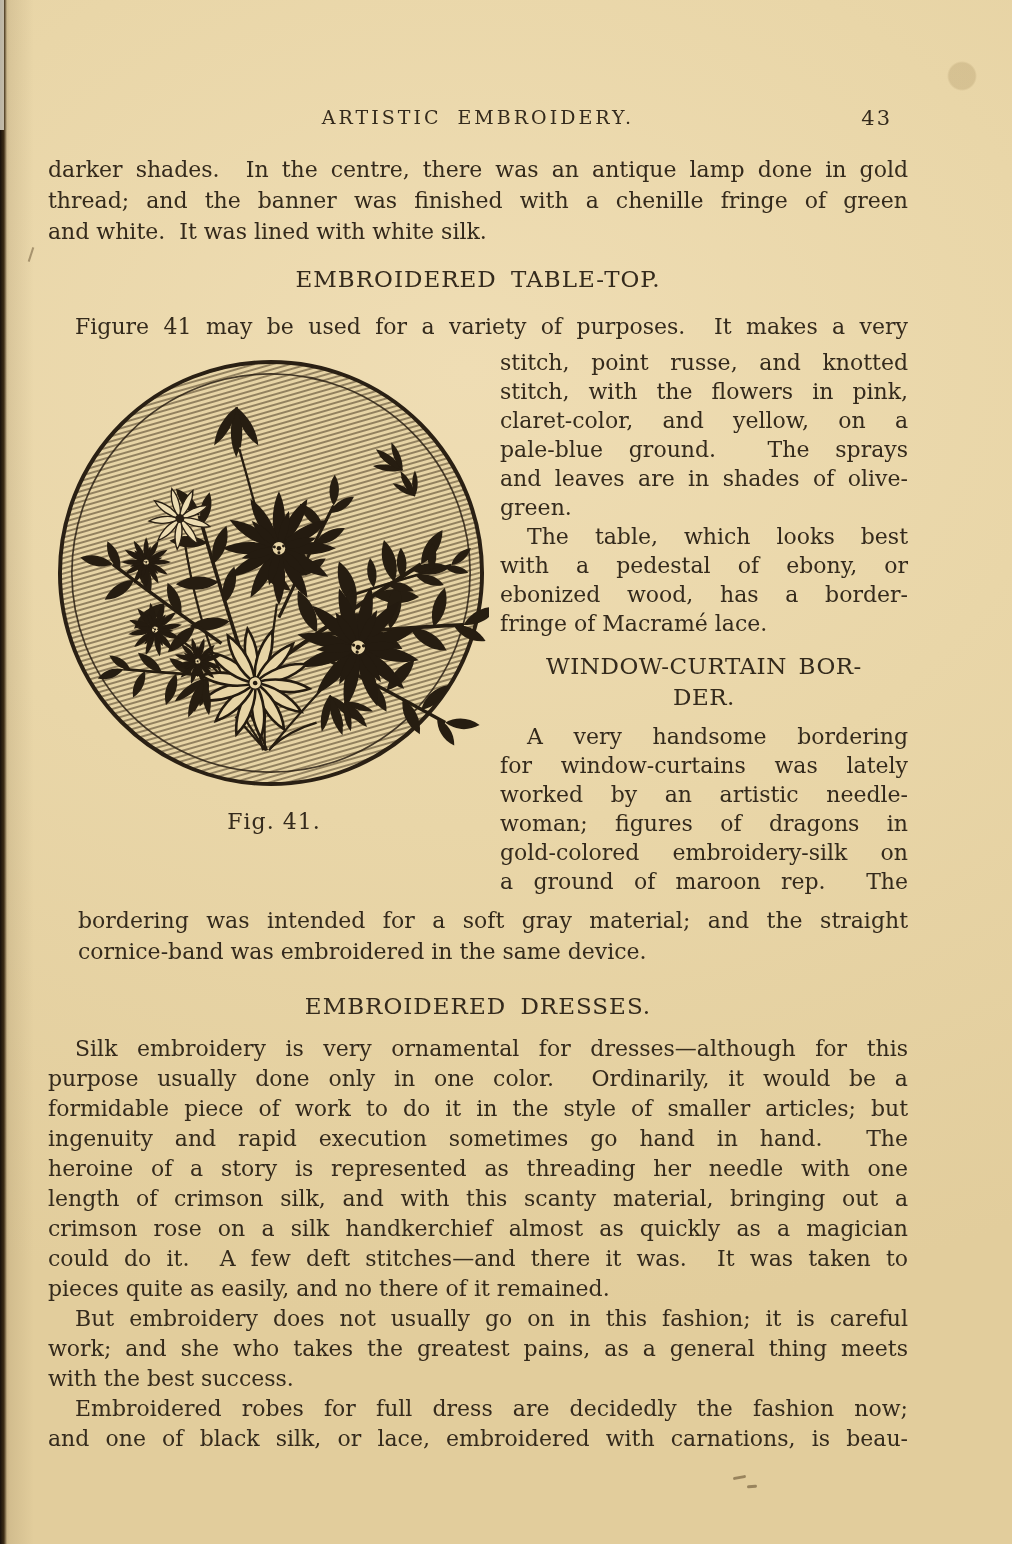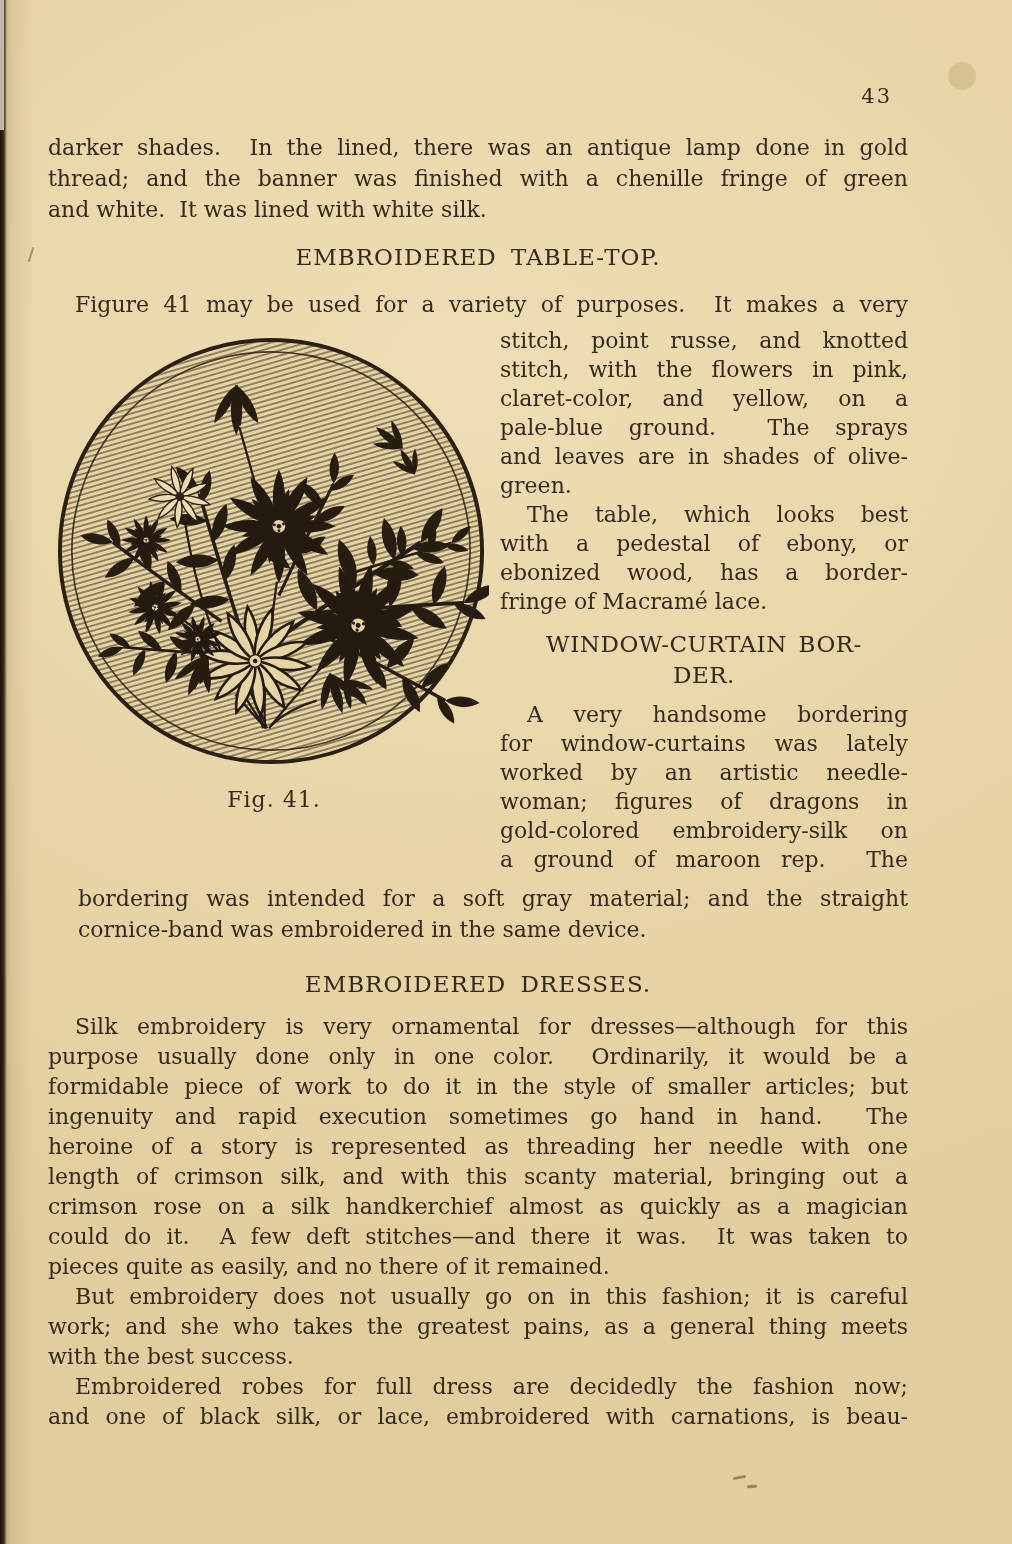--- a/index.html
+++ b/index.html
@@ -74,26 +74,27 @@
 </head>
 <body>
 
 <div class="page">
   <div class="binding"></div>
   <div class="binding-sliver"></div>
 
   <div class="content">
 
     <div class="running-header">
+      <span class="rh-title">ARTISTIC EMBROIDERY.</span>
       <span class="rh-page">43</span>
     </div>
 
     <div class="para lh31 intro-para">
 
-    <div class="line">darker shades.  In the lined, there was an antique lamp done in gold</div>
+    <div class="line">darker shades.  In the centre, there was an antique lamp done in gold</div>
         <div class="line">thread; and the banner was finished with a chenille fringe of green</div>
         <div class="line">and white.  It was lined with white silk.</div>
       </div>
 
     <h2 class="sect-heading heading-tabletop">EMBROIDERED TABLE-TOP.</h2>
 
     <div class="para lh31 cont indent-first lead-para">
 
     <div class="line">Figure 41 may be used for a variety of purposes.  It makes a very</div>
       </div>

